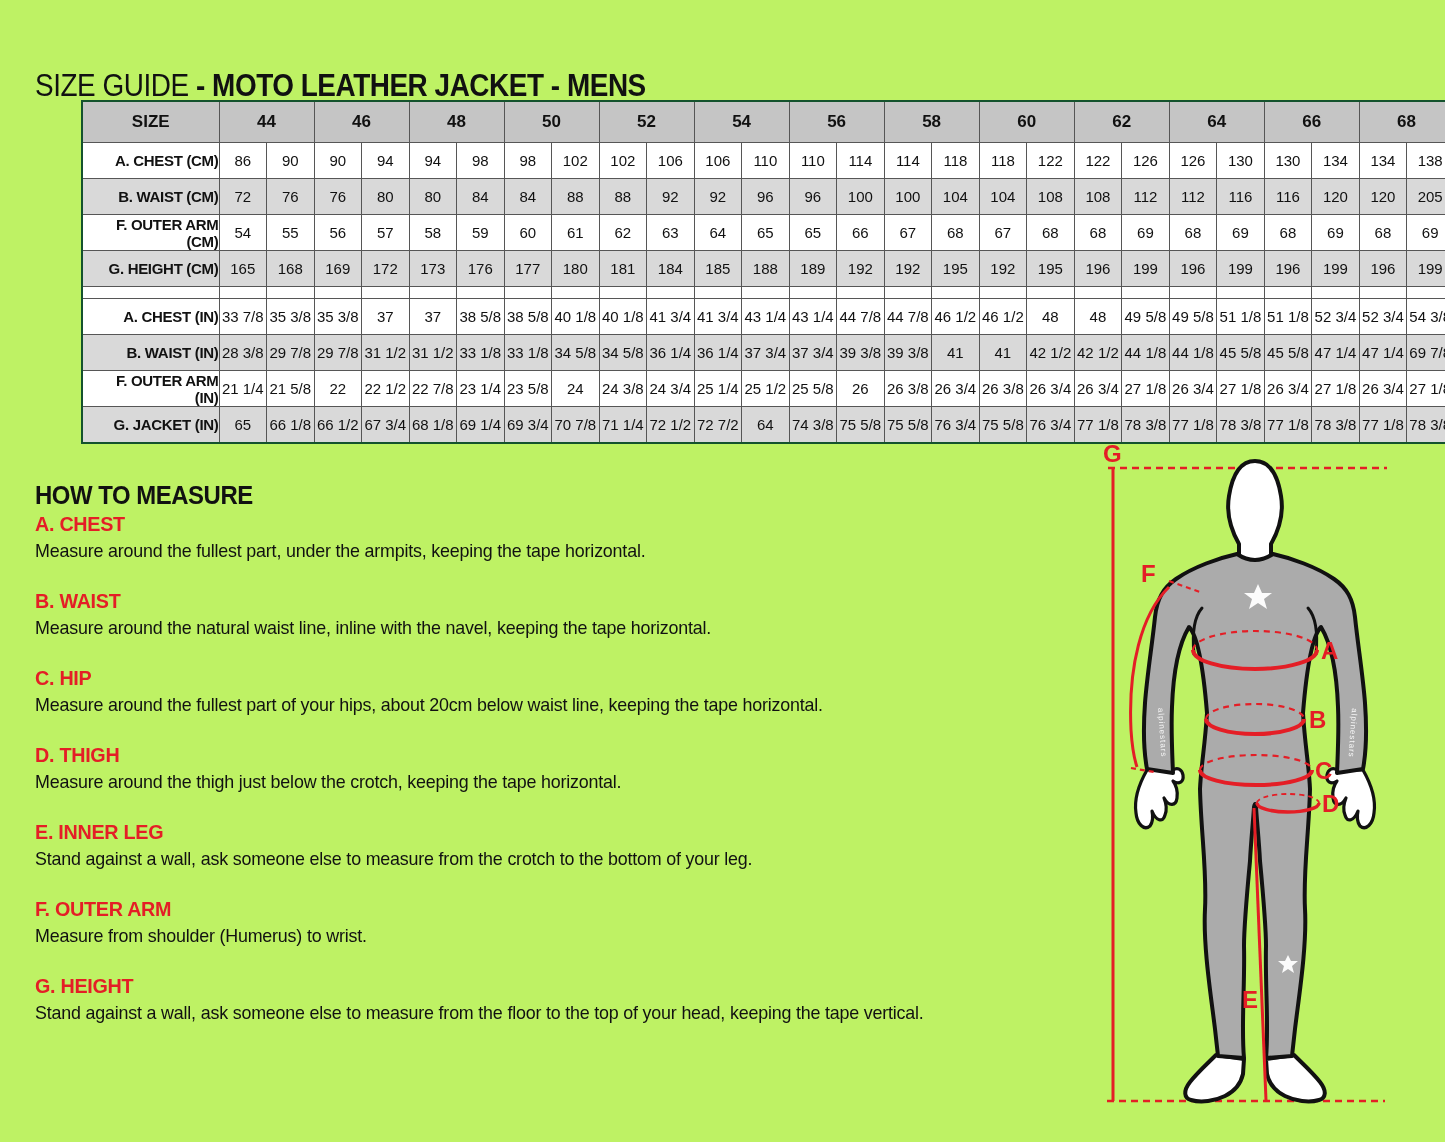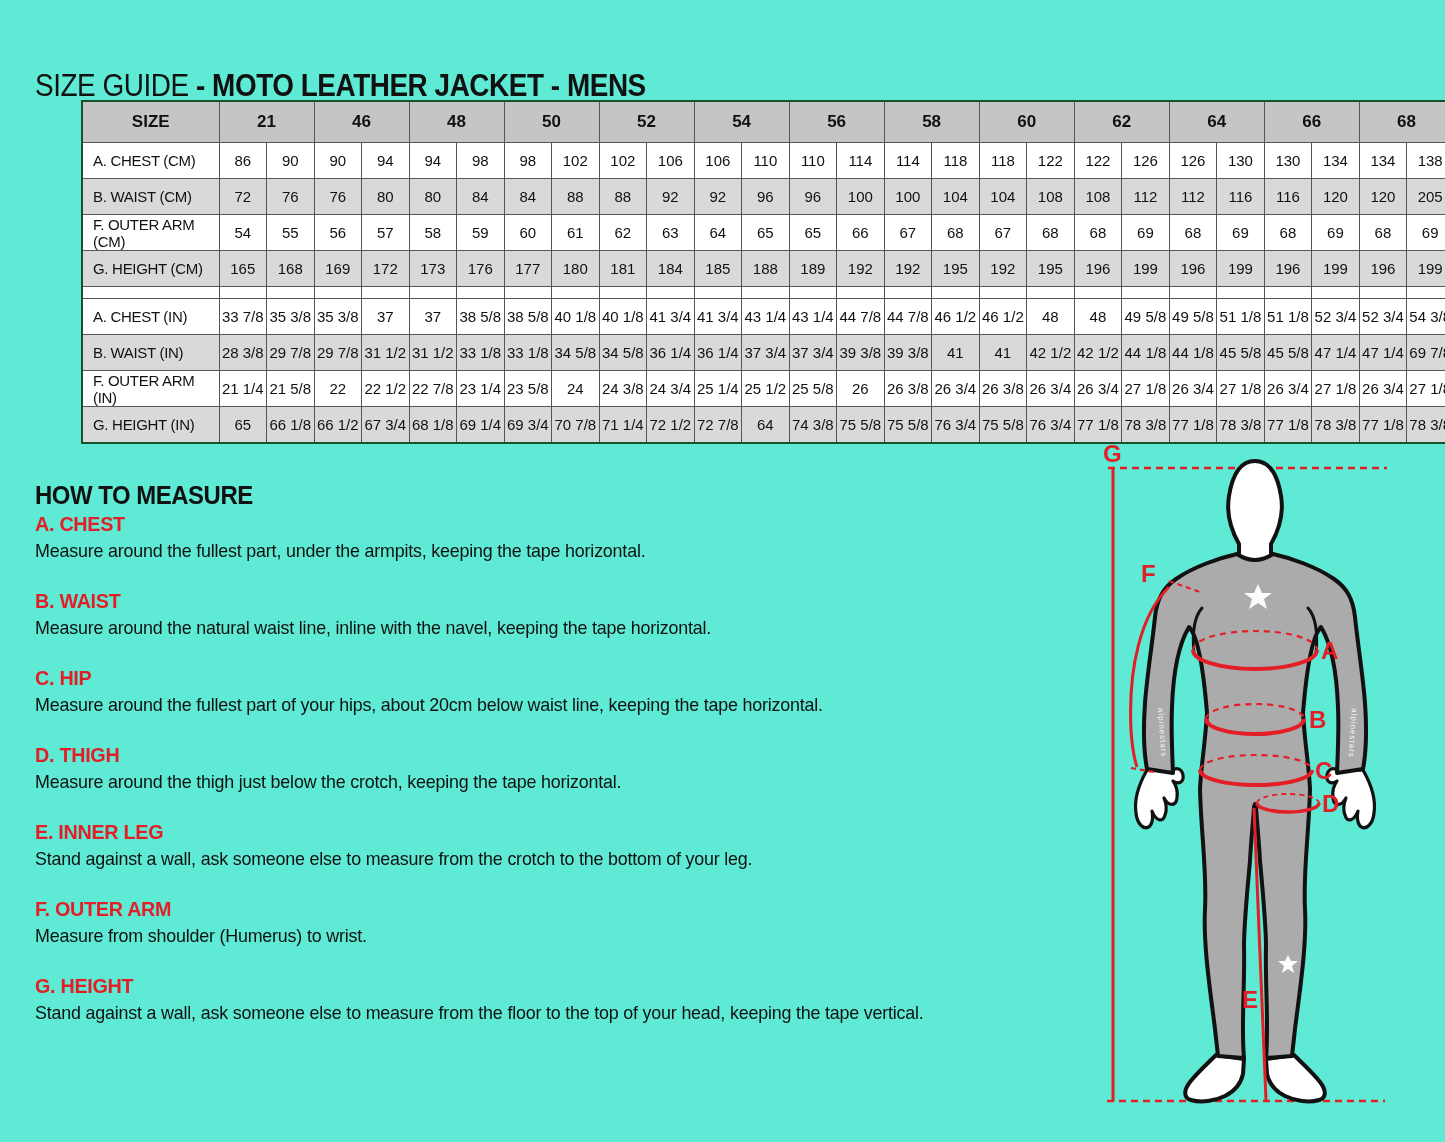--- a/index.html
+++ b/index.html
@@ -1,17 +1,17 @@
 <!DOCTYPE html>
 <html><head>
 <meta charset="utf-8">
 <style>
   html,body { margin:0; padding:0; background:#fff; }
   .page {
-    position:relative; width:1445px; height:1142px; background:#5eead4;
+    position:relative; width:1445px; height:1142px; background:#bef264;
     font-family:"Liberation Sans", sans-serif; color:#111; overflow:hidden;
   }
   
   .title {
     position:absolute; left:35px; top:47px; font-size:31px; letter-spacing:-.5px;
     white-space:nowrap; transform:scaleX(.9); transform-origin:0 0;
   }
   .title .light { font-weight:400; }
   .title .bold  { font-weight:700; }
 
@@ -23,21 +23,21 @@
     margin-left:44px;
   }
   .size-table th, .size-table td {
     border:1px solid #565656; text-align:center; vertical-align:middle;
     font-size:15px; padding:0; height:35px; background:#fff; overflow:hidden;
   }
   .size-table thead th {
     background:#c5c5c5; font-weight:700; font-size:17px; height:40px;
   }
   .size-table td.rowlabel {
-    text-align:left; padding-left:10px; font-weight:400; font-size:15px;
+    text-align:right; padding-left:10px; font-weight:700; font-size:15px;
     letter-spacing:-.3px;
   }
   .size-table tr.shade td { background:#d9d9d9; }
   .size-table tr.spacer td { height:11px; background:#fff; }
 
   
   .htm-heading {
     position:absolute; left:35px; top:458px; font-size:26px; font-weight:700;
     letter-spacing:-.5px; transform:scaleX(.92); transform-origin:0 0;
   }
@@ -91,21 +91,21 @@
         <col style="width:47.5px">
         <col style="width:47.5px">
         <col style="width:47.5px">
         <col style="width:47.5px">
         <col style="width:47.5px">
         <col style="width:47.5px">
       </colgroup>
       <thead>
         <tr>
           <th>SIZE</th>
-          <th colspan="2">21</th>
+          <th colspan="2">44</th>
           <th colspan="2">46</th>
           <th colspan="2">48</th>
           <th colspan="2">50</th>
           <th colspan="2">52</th>
           <th colspan="2">54</th>
           <th colspan="2">56</th>
           <th colspan="2">58</th>
           <th colspan="2">60</th>
           <th colspan="2">62</th>
           <th colspan="2">64</th>
@@ -340,32 +340,32 @@
           <td class="val">26 3/4</td>
           <td class="val">27 1/8</td>
           <td class="val">26 3/4</td>
           <td class="val">27 1/8</td>
           <td class="val">26 3/4</td>
           <td class="val">27 1/8</td>
           <td class="val">26 3/4</td>
           <td class="val">27 1/8</td>
         </tr>
         <tr class="shade">
-          <td class="rowlabel">G. HEIGHT (IN)</td>
+          <td class="rowlabel">G. JACKET (IN)</td>
           <td class="val">65</td>
           <td class="val">66 1/8</td>
           <td class="val">66 1/2</td>
           <td class="val">67 3/4</td>
           <td class="val">68 1/8</td>
           <td class="val">69 1/4</td>
           <td class="val">69 3/4</td>
           <td class="val">70 7/8</td>
           <td class="val">71 1/4</td>
           <td class="val">72 1/2</td>
-          <td class="val">72 7/8</td>
+          <td class="val">72 7/2</td>
           <td class="val">64</td>
           <td class="val">74 3/8</td>
           <td class="val">75 5/8</td>
           <td class="val">75 5/8</td>
           <td class="val">76 3/4</td>
           <td class="val">75 5/8</td>
           <td class="val">76 3/4</td>
           <td class="val">77 1/8</td>
           <td class="val">78 3/8</td>
           <td class="val">77 1/8</td>

